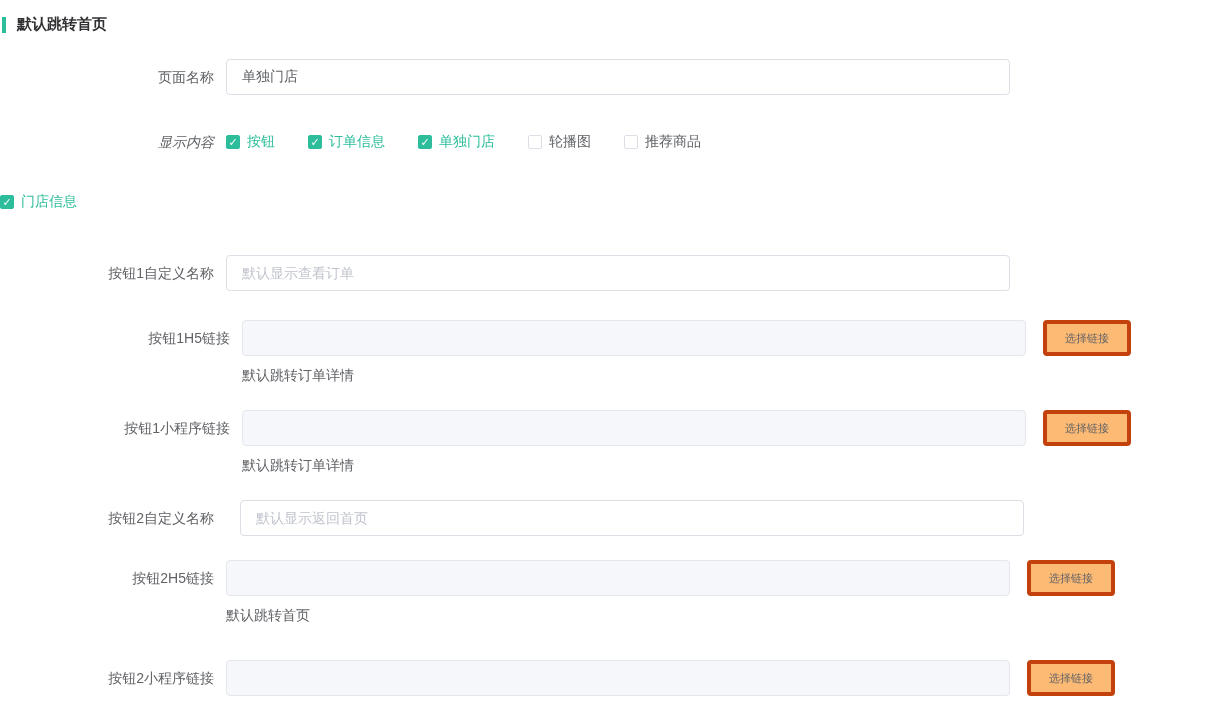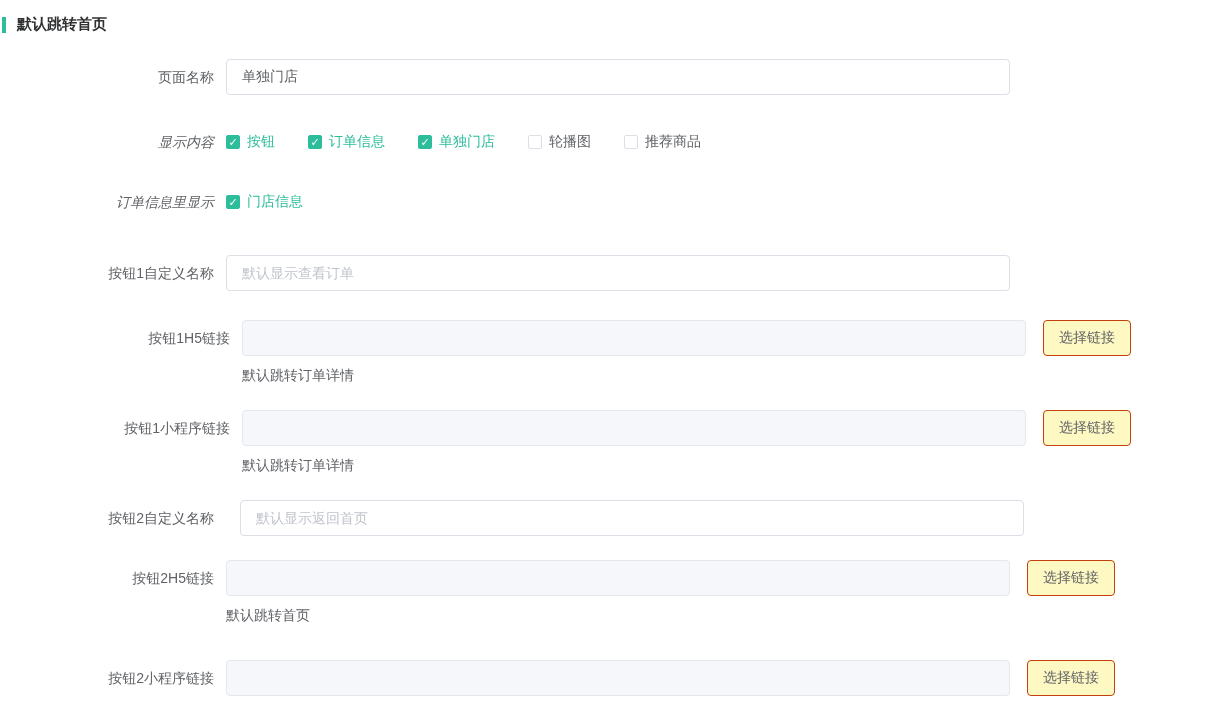--- a/index.html
+++ b/index.html
@@ -59,25 +59,25 @@
     background: #ffffff;
     outline: none;
   }
   .text-input::placeholder { color: #c0c4cc; }
   .text-input.disabled { background: #f5f7fa; border-color: #e4e7ed; }
 
   .link-btn {
     margin-left: 17px;
     width: 88px;
     height: 36px;
-    border: 1px solid #c2410c;
+    border: 4px solid #c2410c;
     border-radius: 4px;
-    background: #fef9c3;
-    color: #606266;
-    font-size: 14px;
+    background: #fdba74;
+    color: #606266;
+    font-size: 11px;
     font-family: "Liberation Sans", sans-serif;
     cursor: pointer;
     flex: 0 0 auto;
   }
 
   .hint {
     margin-top: 11px;
     font-size: 14px;
     color: #606266;
     line-height: 16px;
@@ -156,21 +156,20 @@
           </span>
           <span class="checkbox-item">
             <span class="checkbox-box"></span>
             <span class="checkbox-label">推荐商品</span>
           </span>
         </div>
     </div>
   </div>
 
   <div class="form-row compact mb-43">
-    <div class="row-label">订单信息里显示</div>
     <div class="row-content">
       <div class="checkbox-group">
           <span class="checkbox-item checked">
             <span class="checkbox-box">✓</span>
             <span class="checkbox-label">门店信息</span>
           </span>
         </div>
     </div>
   </div>
 

